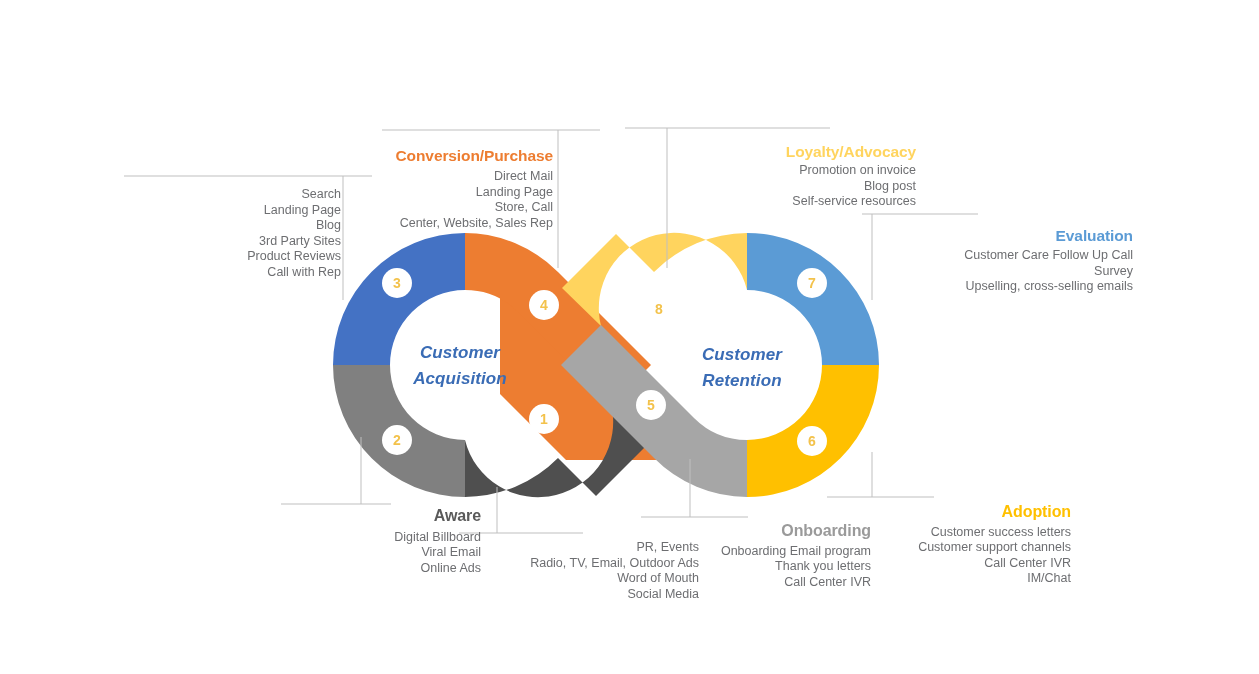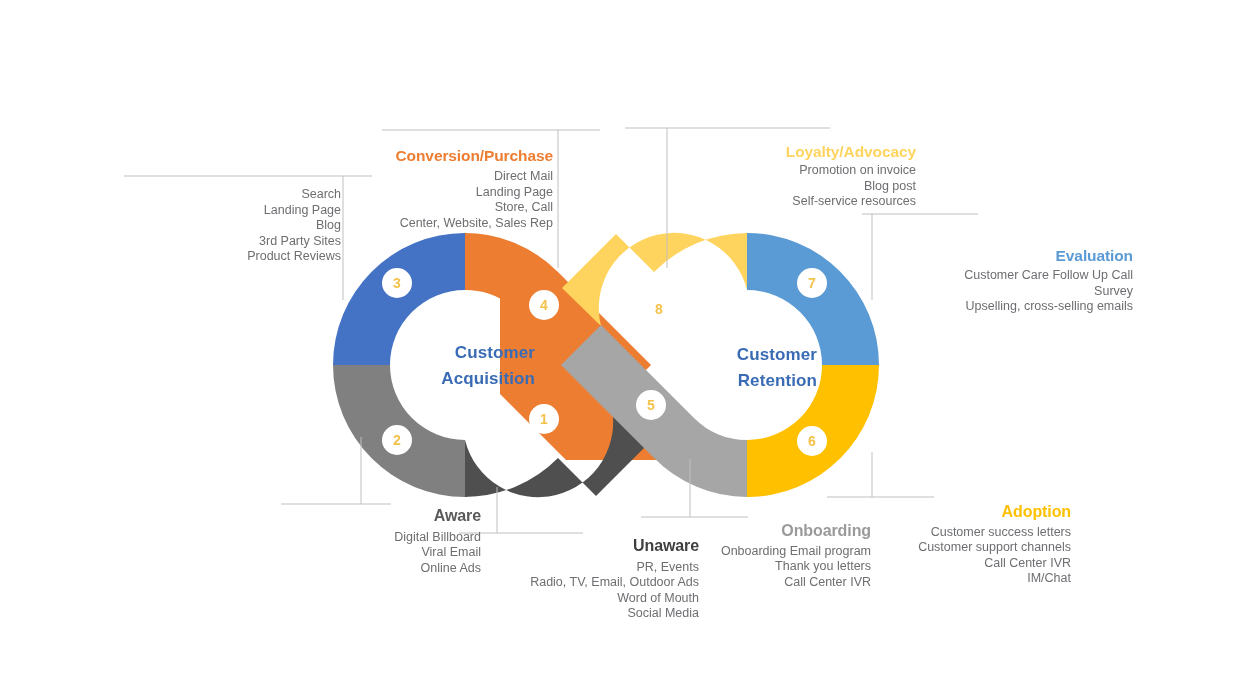--- a/index.html
+++ b/index.html
@@ -41,26 +41,27 @@
     white-space: nowrap;
   }
 
   
   .align-right { text-align: right; }
   .align-left  { text-align: right;  }
 
   
   .center-label {
     position: absolute;
-    text-align: right;
+    text-align: center;
     color: #3a6cb5;
     font-weight: bold;
     font-size: 17px;
     line-height: 1.5;
     letter-spacing: 0.1px;
+    font-style: italic;
   }
 
   
   .badge {
     position: absolute;
     width: 30px;
     height: 30px;
     border-radius: 50%;
     background: #ffffff;
     color: #F3C24B;
@@ -198,20 +199,21 @@
   <div class="badge" style="left:797px; top:268px;">7</div>
   <div class="badge" style="left:644px; top:294px;">8</div>
 
   <div class="callout align-right" style="left:113px; top:182px; width:228px;">
     <div style="font-size:12.5px; margin-top:5px;">
       <div class="cl-item">Search</div>
       <div class="cl-item">Landing Page</div>
       <div class="cl-item">Blog</div>
       <div class="cl-item">3rd Party Sites</div>
       <div class="cl-item">Product Reviews</div>
+      <div class="cl-item">Call with Rep</div>
     </div>
   </div>
 
   <div class="callout align-right" style="left:330px; top:146px; width:223px;">
     <div class="cl-title" style="color:#ED7D31; font-size:15.5px;">Conversion/Purchase</div>
     <div style="font-size:12.5px; margin-top:4px;">
       <div class="cl-item">Direct Mail</div>
       <div class="cl-item">Landing Page</div>
       <div class="cl-item">Store, Call</div>
       <div class="cl-item">Center,  Website, Sales Rep</div>
@@ -221,39 +223,38 @@
   <div class="callout align-left" style="left:676px; top:142px; width:240px;">
     <div class="cl-title" style="color:#FFD45E; font-size:15.5px;">Loyalty/Advocacy</div>
     <div style="font-size:12.5px; margin-top:2px;">
       <div class="cl-item">Promotion on invoice</div>
       <div class="cl-item">Blog post</div>
       <div class="cl-item">Self-service resources</div>
     </div>
   </div>
 
   <div class="callout align-left" style="left:883px; top:226px; width:250px;">
-    <div class="cl-title" style="color:#5B9BD5; font-size:15.5px;margin-top:20px;">Evaluation</div>
+    <div class="cl-title" style="color:#5B9BD5; font-size:15.5px;">Evaluation</div>
     <div style="font-size:12.5px; margin-top:3px;">
       <div class="cl-item">Customer Care Follow Up Call</div>
       <div class="cl-item">Survey</div>
       <div class="cl-item">Upselling,  cross-selling emails</div>
     </div>
   </div>
 
   <div class="callout align-left" style="left:281px; top:506px; width:200px;">
     <div class="cl-title" style="color:#5A5A5A; font-size:16px;">Aware</div>
     <div style="font-size:12.5px; margin-top:4px;">
       <div class="cl-item">Digital Billboard</div>
       <div class="cl-item">Viral Email</div>
       <div class="cl-item">Online Ads</div>
     </div>
   </div>
 
   <div class="callout align-left" style="left:459px; top:536px; width:240px;">
-    <div class="cl-title" style="color:#3F3F3F; font-size:16px;">Unaware</div>
     <div style="font-size:12.5px; margin-top:4px;">
       <div class="cl-item">PR, Events</div>
       <div class="cl-item">Radio, TV, Email, Outdoor Ads</div>
       <div class="cl-item">Word of Mouth</div>
       <div class="cl-item">Social Media</div>
     </div>
   </div>
 
   <div class="callout align-left" style="left:641px; top:521px; width:230px;">
     <div class="cl-title" style="color:#9A9A9A; font-size:16px;">Onboarding</div>

